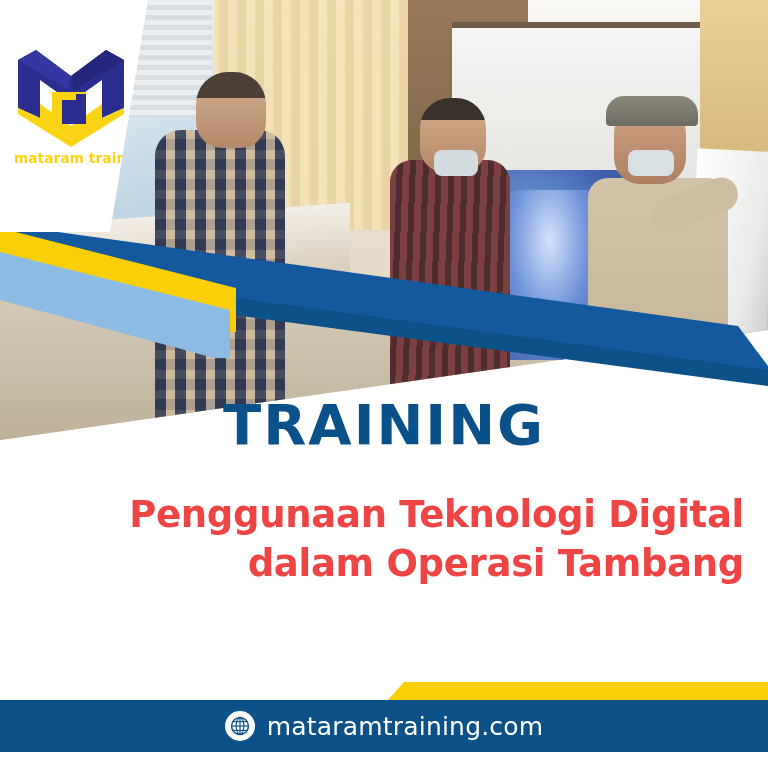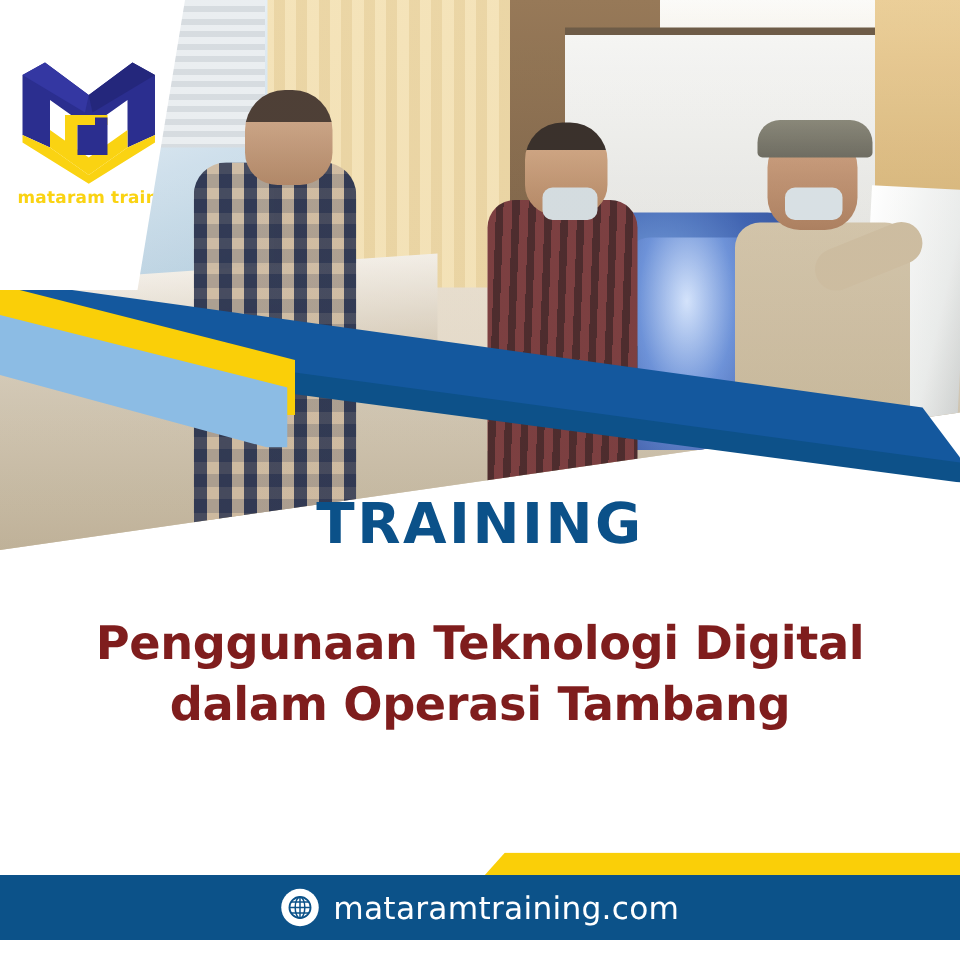--- a/index.html
+++ b/index.html
@@ -203,29 +203,29 @@
   }
 
   
   .title {
     position: absolute;
     left: 0; top: 392px; width: 768px;
     text-align: center;
     color: #0B5189;
     font-family: "DejaVu Sans", sans-serif;
     font-weight: 700;
-    font-size: 45px;
+    font-size: 56px;
     letter-spacing: 2px;
     z-index: 8;
   }
   .subtitle {
     position: absolute;
     left: 24px; top: 490px; width: 720px;
-    text-align: center;
-    color: #7f1d1d;
+    text-align: right;
+    color: #ef4444;
     font-family: "DejaVu Sans", sans-serif;
     font-weight: 700;
     font-size: 37px;
     line-height: 1.33;
     letter-spacing: -.3px;
     z-index: 8;
   }
 
   
   .yellow-band {

